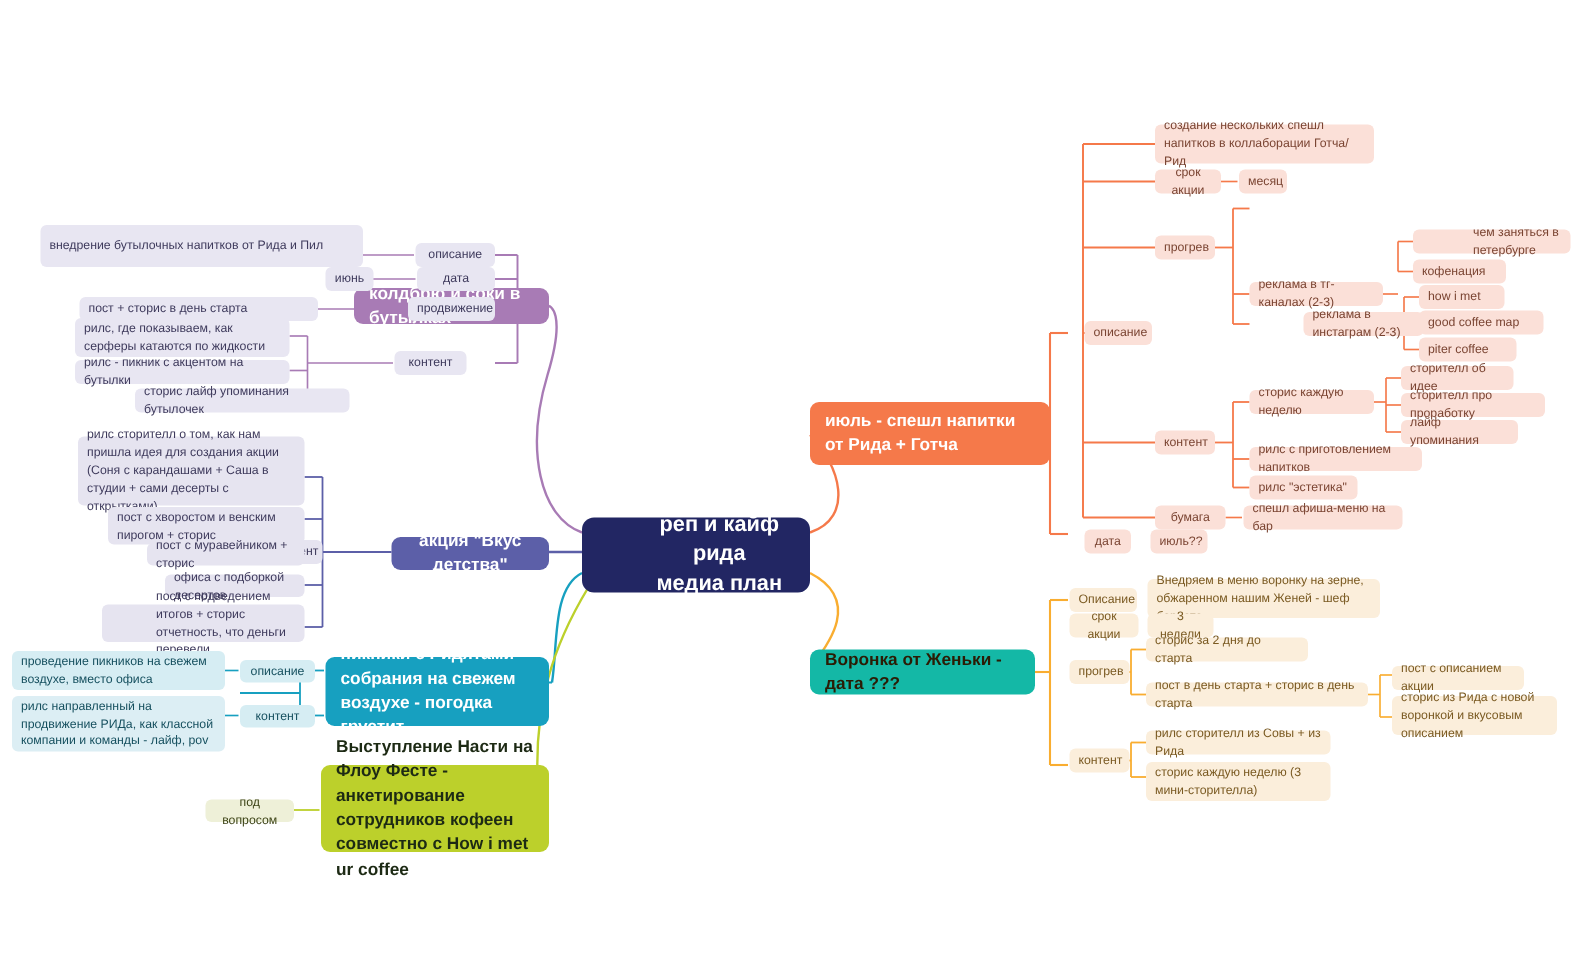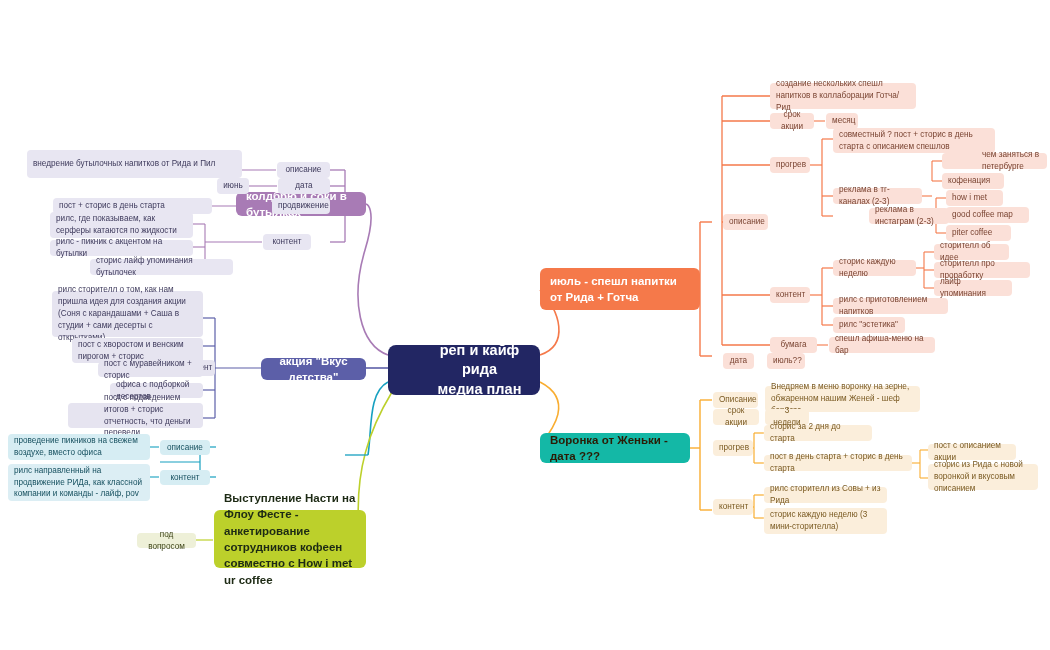--- a/index.html
+++ b/index.html
@@ -218,20 +218,23 @@
   <div class="node pill lav2" style="left:98px;top:362px;width:105px;height:15px;">
     <span class="txt">пост с муравейником + сторис</span>
     </div>
   <div class="node pill lav2" style="left:110px;top:383px;width:93px;height:15px;">
     <span class="txt">офиса с подборкой десертов</span>
     </div>
   <div class="node pill lav2" style="left:68px;top:403px;width:135px;height:25px;padding-left:36px;">
     <span class="txt">пост с подведением итогов + сторис отчетность, что деньги перевели</span>
     </div>
 
+  <div class="node main cyan" style="left:217px;top:438px;width:149px;height:46px;">
+    <span class="txt">пикники с Ридятами - собрания на свежем воздухе - погодка грустит</span>
+  </div>
 
   <div class="node pill aqua center-t" style="left:160px;top:440px;width:50px;height:15px;">
     <span class="txt">описание</span>
     </div>
   <div class="node pill aqua" style="left:8px;top:434px;width:142px;height:26px;">
     <span class="txt">проведение пикников на свежем воздухе, вместо офиса</span>
     </div>
 
   <div class="node pill aqua center-t" style="left:160px;top:470px;width:50px;height:15px;">
     <span class="txt">контент</span>
@@ -263,23 +266,20 @@
     <span class="txt">срок акции</span>
     </div>
   <div class="node pill pink center-t" style="left:826px;top:113px;width:32px;height:16px;">
     <span class="txt">месяц</span>
     </div>
 
   <div class="node pill pink center-t" style="left:770px;top:157px;width:40px;height:16px;">
     <span class="txt">прогрев</span>
     </div>
 
-  <div class="node pill pink" style="left:833px;top:128px;width:162px;height:25px;">
-    <span class="txt">совместный ? пост + сторис в день старта с описанием спешлов</span>
-    </div>
   <div class="node pill pink" style="left:833px;top:188px;width:89px;height:16px;">
     <span class="txt">реклама в тг-каналах (2-3)</span>
     </div>
   <div class="node pill pink" style="left:942px;top:153px;width:105px;height:16px;padding-left:40px;">
     <span class="txt">чем заняться в петербурге</span>
     </div>
   <div class="node pill pink" style="left:942px;top:173px;width:62px;height:16px;">
     <span class="txt">кофенация</span>
     </div>
 

